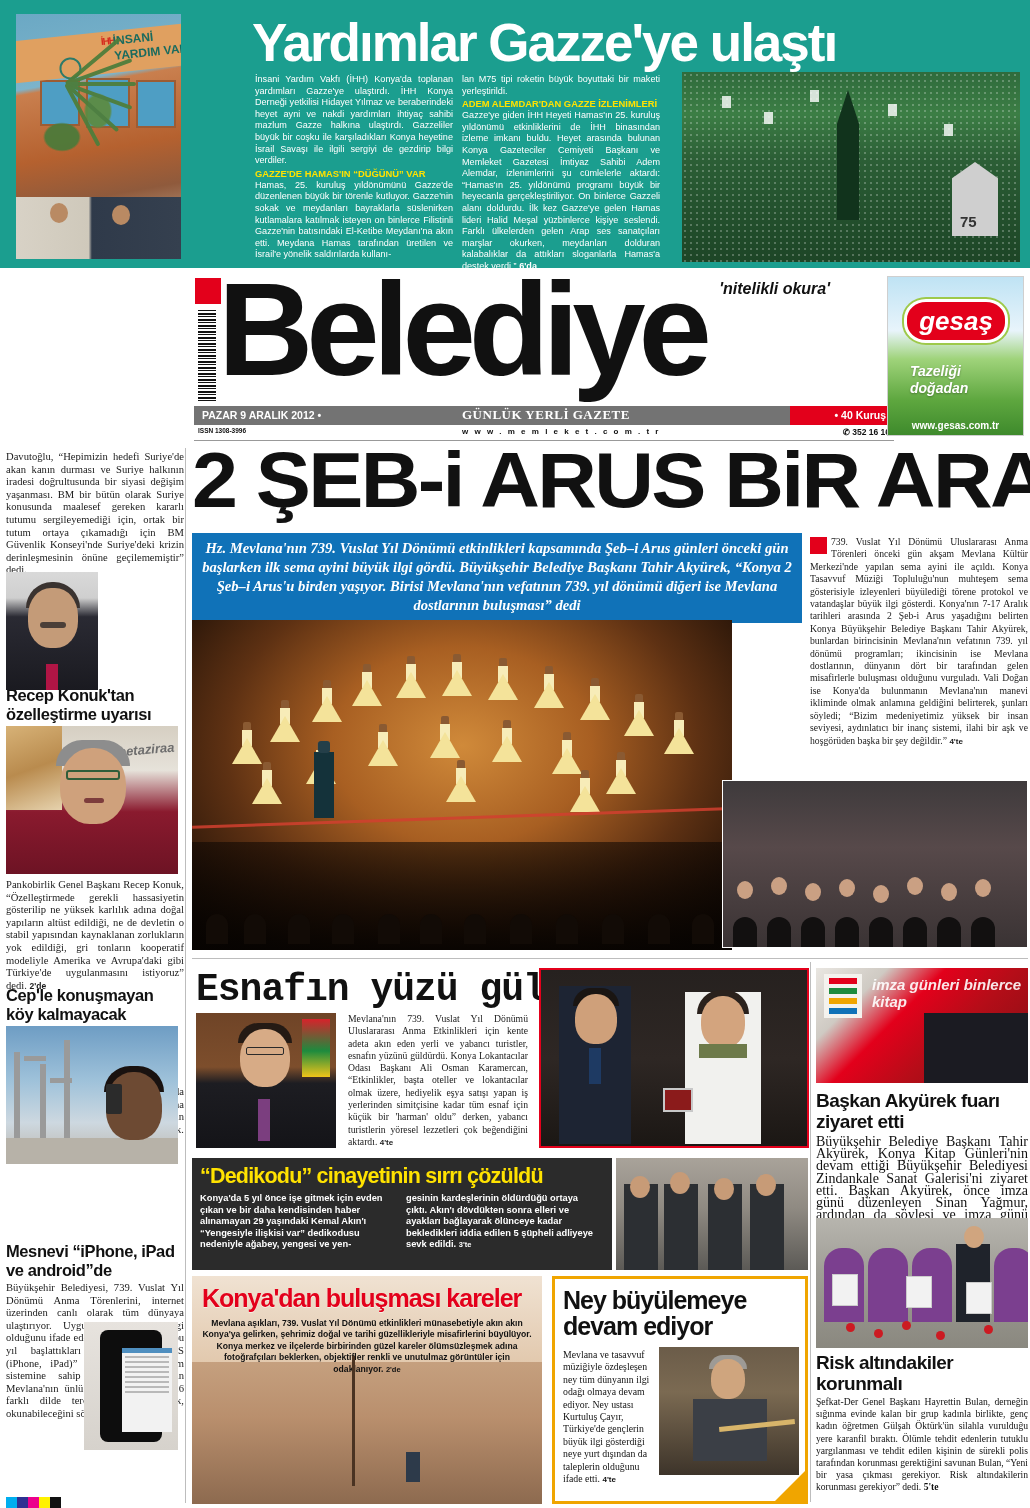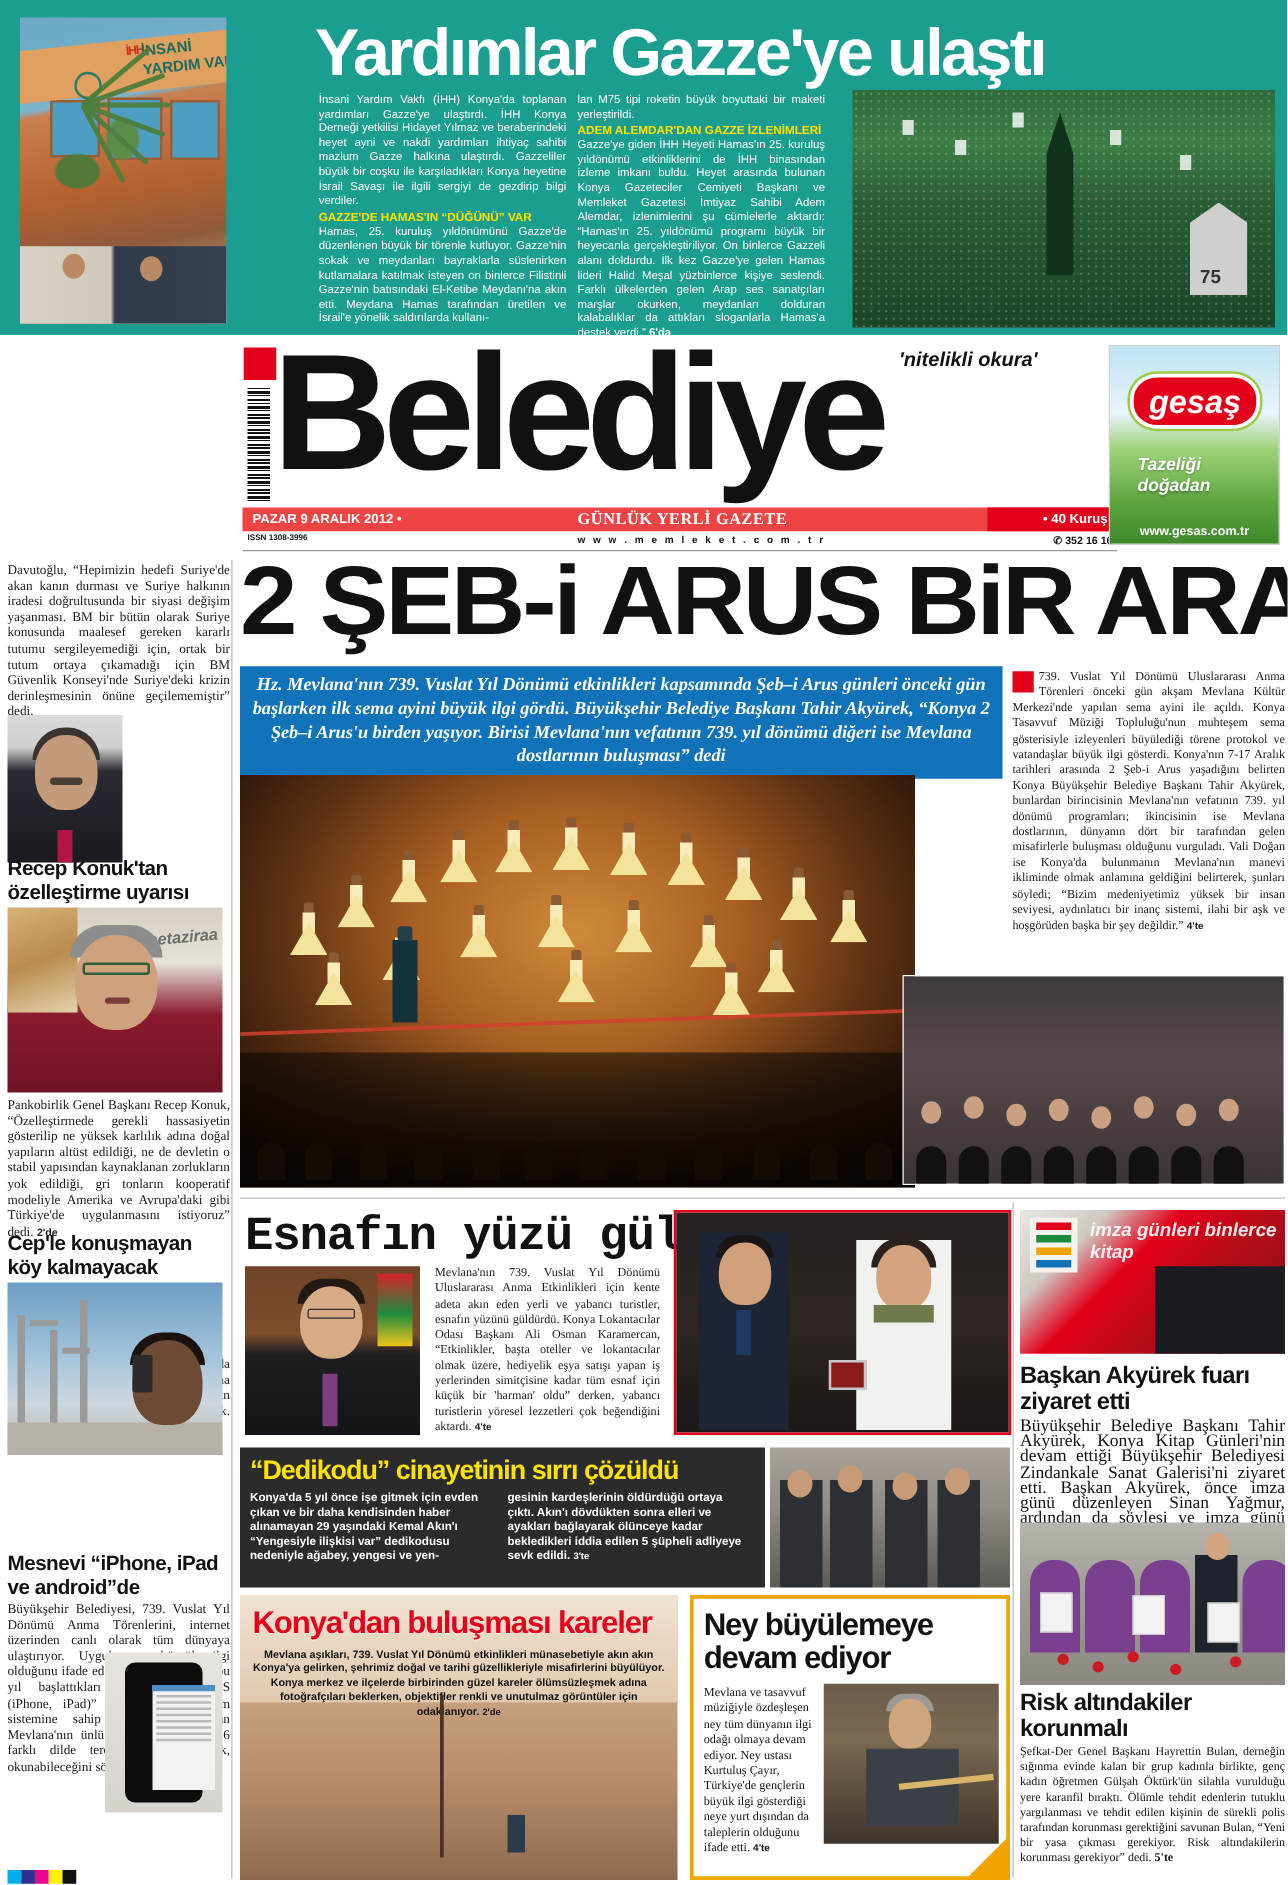--- a/index.html
+++ b/index.html
@@ -66,21 +66,21 @@
   
   .masthead { position:absolute; left:190px; top:272px; width:840px; height:170px; }
   .mh-redsq { position:absolute; left:5px; top:6px; width:26px; height:26px; background:#e3001b; }
   .barcode { position:absolute; left:8px; top:38px; width:18px; height:92px;
     background:repeating-linear-gradient(180deg,#111 0 1px,#fff 1px 3px,#111 3px 5px,#fff 5px 6px); }
   .mh-name {
     position:absolute; left:28px; top:-8px; font-size:132px; font-weight:bold;
     letter-spacing:-7px; line-height:1; color:#111; font-family:"Liberation Sans", sans-serif;
   }
   .mh-slogan { position:absolute; right:200px; top:8px; font-size:16px; font-style:italic; font-weight:bold; color:#111; }
-  .mh-redbar { position:absolute; left:4px; top:134px; width:700px; height:19px; background:#ef4444; }
+  .mh-redbar { position:absolute; left:4px; top:134px; width:700px; height:19px; background:#737373; }
   .mh-redbar .date { position:absolute; left:8px; top:3px; color:#fff; font-weight:bold; font-size:10.5px; }
   .mh-redbar .mid { position:absolute; left:268px; top:1px; color:#fff; font-weight:bold; font-size:13px; font-family:"Liberation Serif", serif; letter-spacing:.5px;}
   .mh-redbar2 { position:absolute; left:600px; top:134px; width:104px; height:19px; background:#e3001b; }
   .mh-redbar2 .price { position:absolute; right:8px; top:3px; color:#fff; font-weight:bold; font-size:10.5px; }
   .mh-sub { position:absolute; left:4px; top:155px; width:700px; height:14px; border-bottom:1px solid #999;}
   .mh-sub .issn { position:absolute; left:4px; top:0; font-size:6.5px; font-weight:bold; color:#111; }
   .mh-sub .www { position:absolute; left:268px; top:0; font-size:8px; font-weight:bold; letter-spacing:2px; color:#111; }
   .mh-sub .tel { position:absolute; right:4px; top:0; font-size:8.5px; font-weight:bold; color:#111; }
 
   .gesas {

